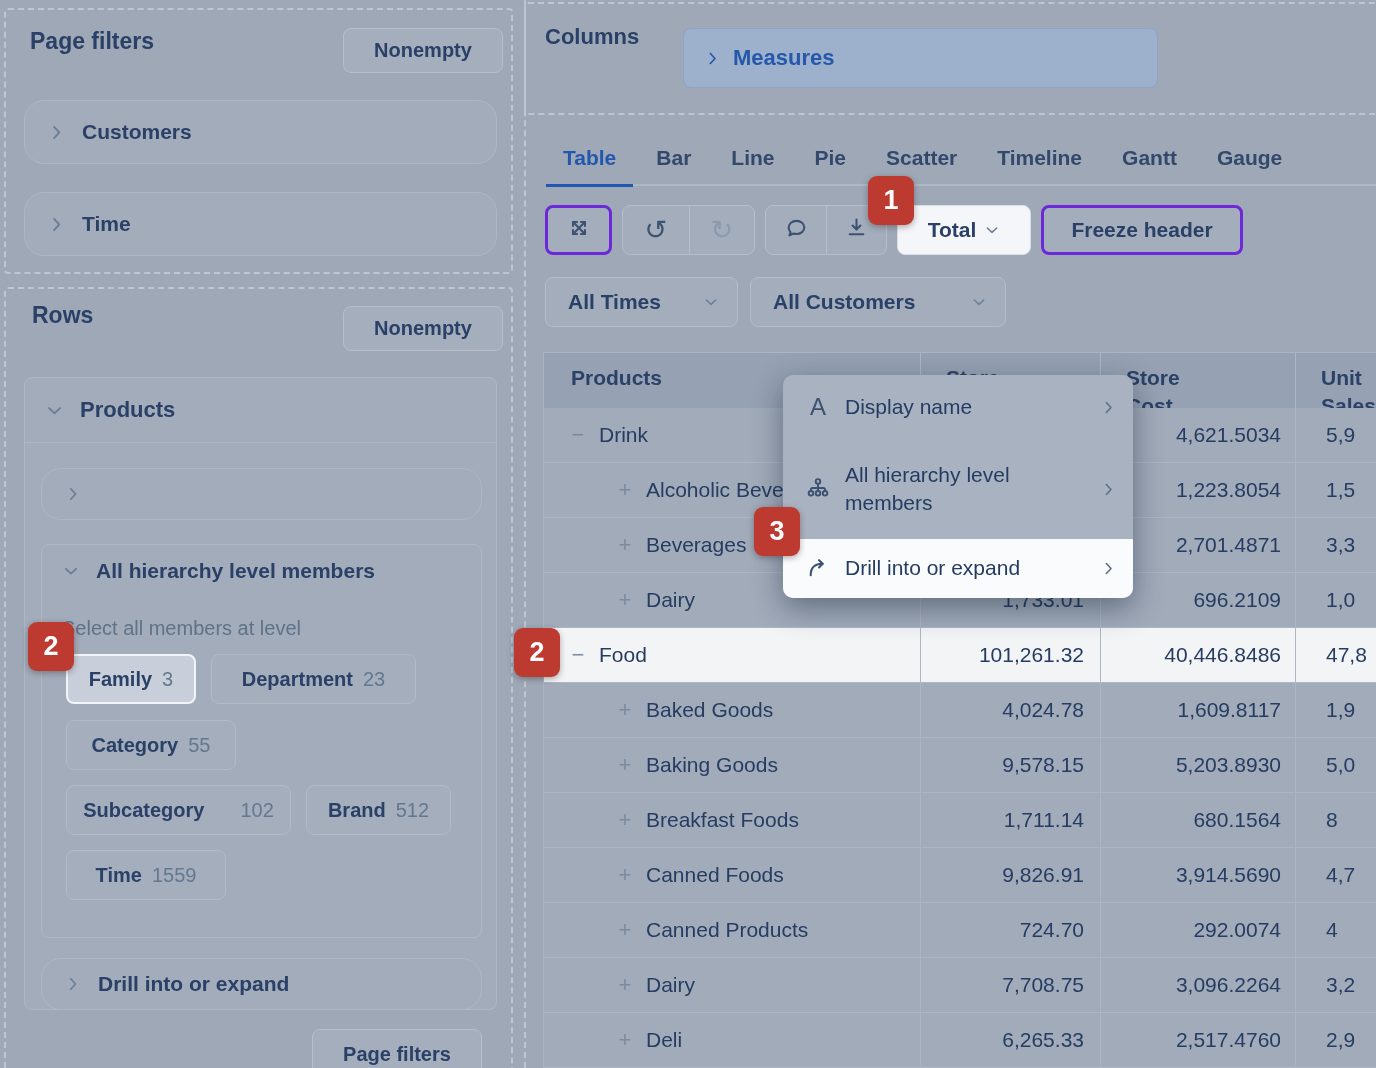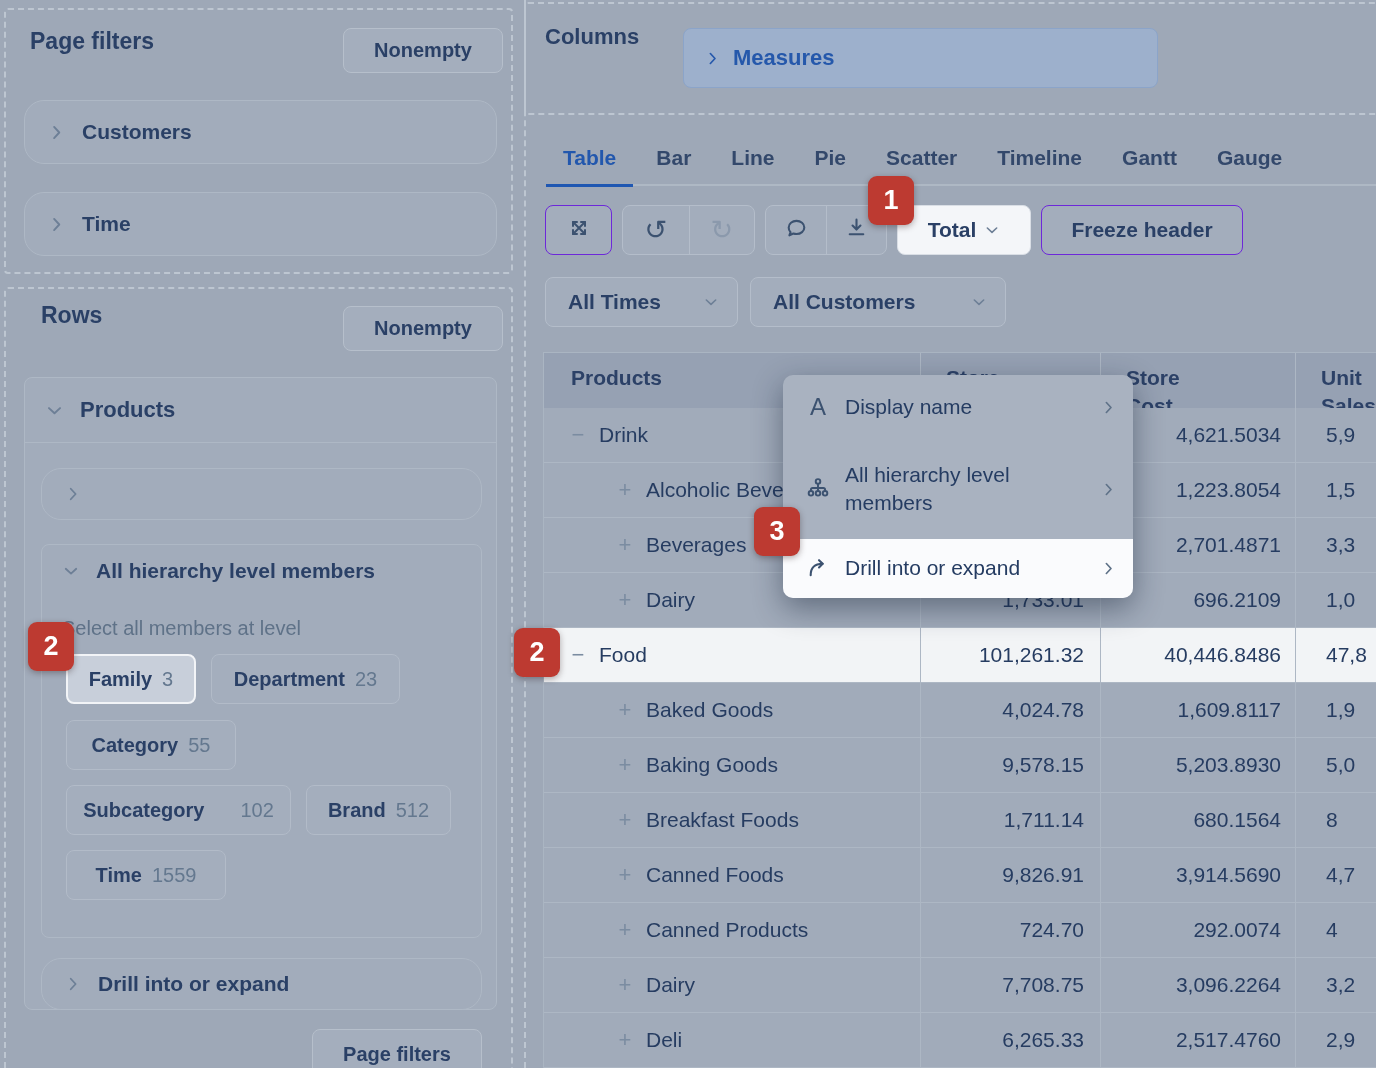--- a/index.html
+++ b/index.html
@@ -60,21 +60,21 @@
   }
   .tab {
     padding:0 17px 14px 17px; font-size:21px; font-weight:600; color:#33486b;
     white-space:nowrap; border-bottom:3px solid transparent; margin-bottom:-2.5px;
   }
   .tab.active { color:#2257ad; border-bottom-color:#1f57b2; }
 
   
   .toolbar { left:545px; top:205px; height:50px; display:flex; gap:10px; }
   .tbtn {
-    height:50px; background:#a3adbc; border:1px solid #6d28d9; border-radius:8px;
+    height:50px; background:#a3adbc; border:3px solid #6d28d9; border-radius:8px;
     display:flex; align-items:center; justify-content:center; color:#3c5270;
   }
   .tgroup { display:flex; height:50px; background:#a3adbc; border:1px solid #b4bdca; border-radius:8px; }
   .tseg { display:flex; align-items:center; justify-content:center; color:#3c5270; }
   .tseg + .tseg { border-left:1px solid #b4bdca; }
   .tseg.disabled { color:#8b99ac; }
   .glyph { font-size:27px; line-height:1; }
   .total-btn {
     width:134px; height:50px; background:#f4f6f9; border:1px solid #d9dee5; border-radius:8px;
     display:flex; align-items:center; justify-content:center; gap:8px;
@@ -201,21 +201,21 @@
     <span class="chev">
         <svg width="19" height="19">
           <use href="#sym-chev-r"></use>
         </svg>
       </span>
     <span>Time</span>
   </div>
 </div>
 
 <div class="abs dashed-panel" style="left:4px;top:287px;width:509px;height:790px;">
-  <div class="abs panel-title" style="left:35px;top:13px;">Rows</div>
+  <div class="abs panel-title" style="left:26px;top:13px;">Rows</div>
   <div class="abs btn" style="left:337px;top:17px;width:160px;height:45px;">Nonempty</div>
 
   <div class="abs" style="left:18px;top:88px;width:473px;height:633px;background:#a2acbb;border:1px solid #aeb8c5;border-radius:8px;">
     <div class="abs" style="left:0;top:0;width:100%;height:65px;border-bottom:1px solid #aeb8c5;display:flex;align-items:center;gap:16px;padding-left:20px;font-size:22px;font-weight:700;">
       <span class="chev">
           <svg width="19" height="19">
             <use href="#sym-chev-d"></use>
           </svg>
         </span>
       <span>Products</span>
@@ -237,21 +237,21 @@
             </svg>
           </span>
         <span>All hierarchy level members</span>
       </div>
       <div class="abs hint" style="left:20px;top:72px;">Select all members at level</div>
 
       <div class="chip selected" style="left:24px;top:109px;width:130px;">
         <span>Family</span>
         <span class="count">3</span>
       </div>
-      <div class="chip" style="left:169px;top:109px;width:189px;">
+      <div class="chip" style="left:169px;top:109px;width:205px;">
         <span>Department</span>
         <span class="count">23</span>
       </div>
       <div class="chip" style="left:24px;top:175px;width:170px;">
         <span>Category</span>
         <span class="count">55</span>
       </div>
       <div class="chip" style="left:24px;top:240px;width:225px;gap:36px;">
         <span>Subcategory</span>
         <span class="count">102</span>

